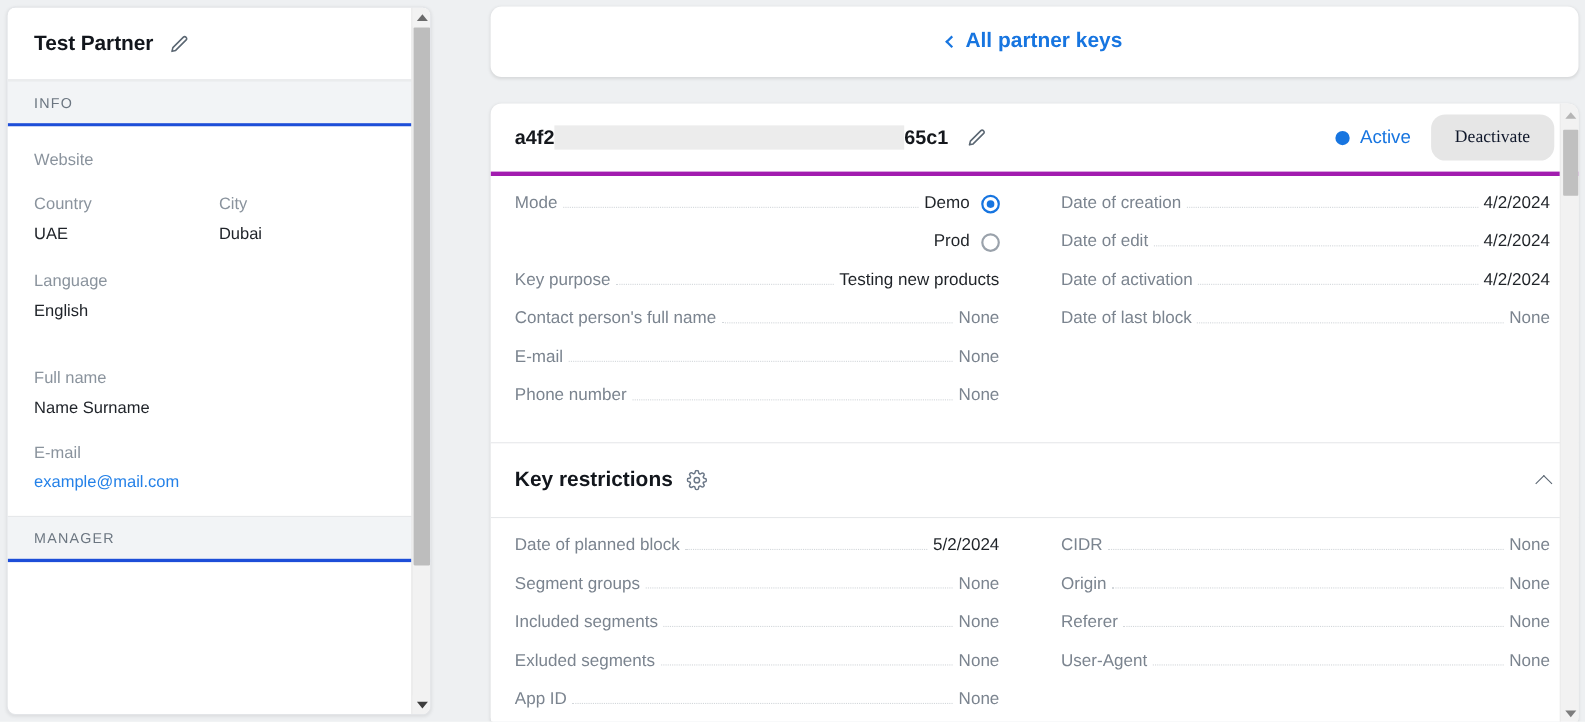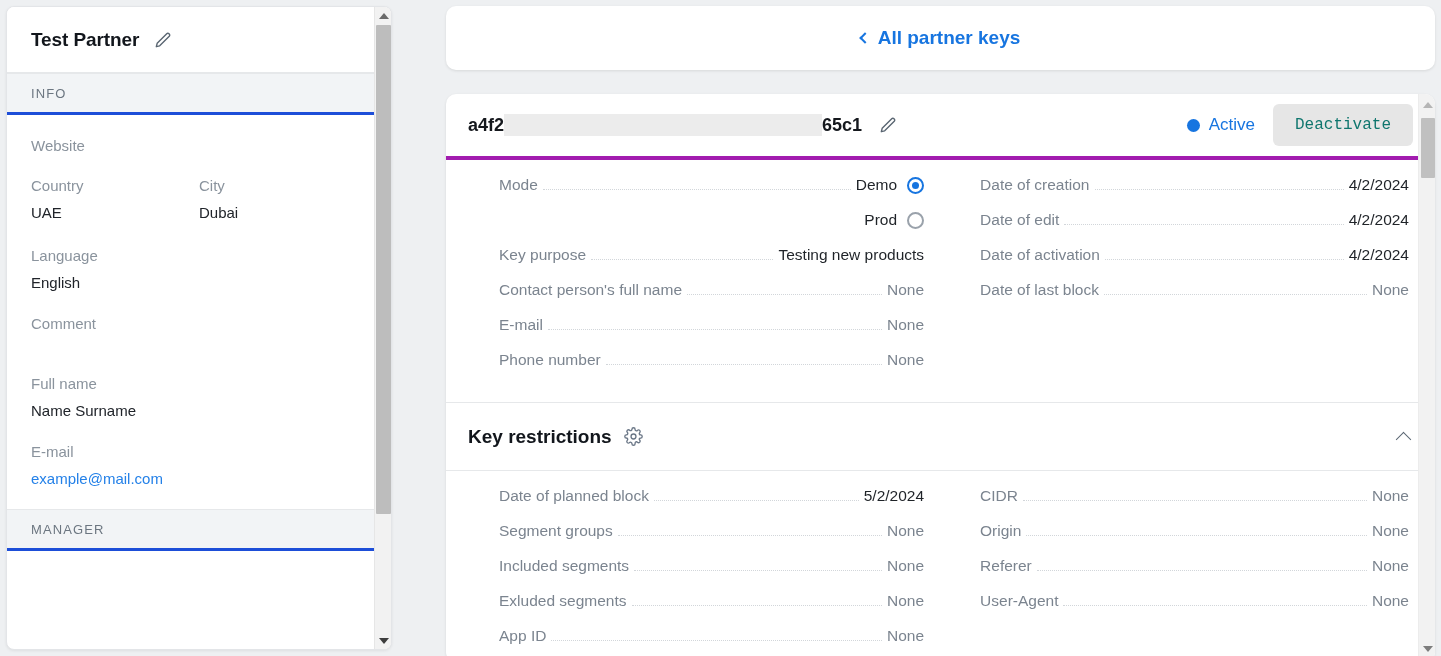--- a/index.html
+++ b/index.html
@@ -123,28 +123,28 @@
     display: flex; align-items: center;
     font-size: 18px; font-weight: bold; color: #15181d;
     font-family: "Liberation Sans", sans-serif;
   }
   .redact { display: inline-block; width: 318px; height: 22px; background: #ececec; }
   .key-edit { margin-left: 16px; }
   .key-header-right { margin-left: auto; display: flex; align-items: center; gap: 18px; }
   .status { display: inline-flex; align-items: center; gap: 9px; font-size: 17px; color: #1775e0; }
   .status-dot { width: 13px; height: 13px; border-radius: 50%; background: #1775e0; display:inline-block;}
   .btn-deact {
-    background: #e6e6e6; border: none; border-radius: 6px;
-    padding: 12px 22px; font-size: 16px; color: #0f766e;
-    font-family: Liberation Mono, monospace; cursor: pointer;
+    background: #e6e6e6; border: none; border-radius: 13px;
+    padding: 12px 22px; font-size: 16px; color: #0f172a;
+    font-family: Liberation Serif, serif; cursor: pointer;
   }
 
   .rows-block { padding: 16px 26px 16px 22px; display: flex; }
   .col { width: 50%; }
-  .col.left { padding-right: 30px; margin-left: 31px; }
+  .col.left { padding-right: 30px; }
   .col.right { padding-left: 26px; }
 
   .row {
     display: flex; align-items: baseline;
     height: 35px;
   }
   .row .lbl {
     font-size: 15.5px; color: #7b848f; white-space: nowrap;
   }
   .row .leader {
@@ -232,23 +232,20 @@
             <div class="sb-value">UAE</div>
           </div>
           <div>
             <div class="sb-label">City</div>
             <div class="sb-value">Dubai</div>
           </div>
         </div>
         <div class="sb-field sb-pad-top" style="margin-top:18px">
           <div class="sb-label">Language</div>
           <div class="sb-value">English</div>
-        </div>
-        <div class="sb-field">
-          <div class="sb-label">Comment</div>
         </div>
       </div>
 
       <div class="sb-body">
         <div class="sb-field">
           <div class="sb-label">Full name</div>
           <div class="sb-value">Name Surname</div>
         </div>
         <div class="sb-field">
           <div class="sb-label">E-mail</div>

